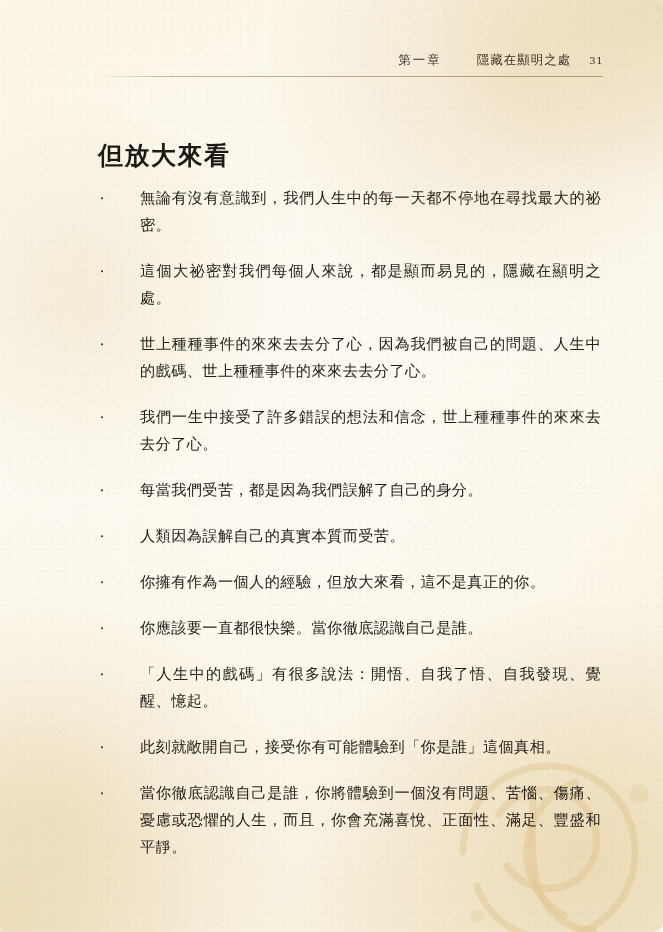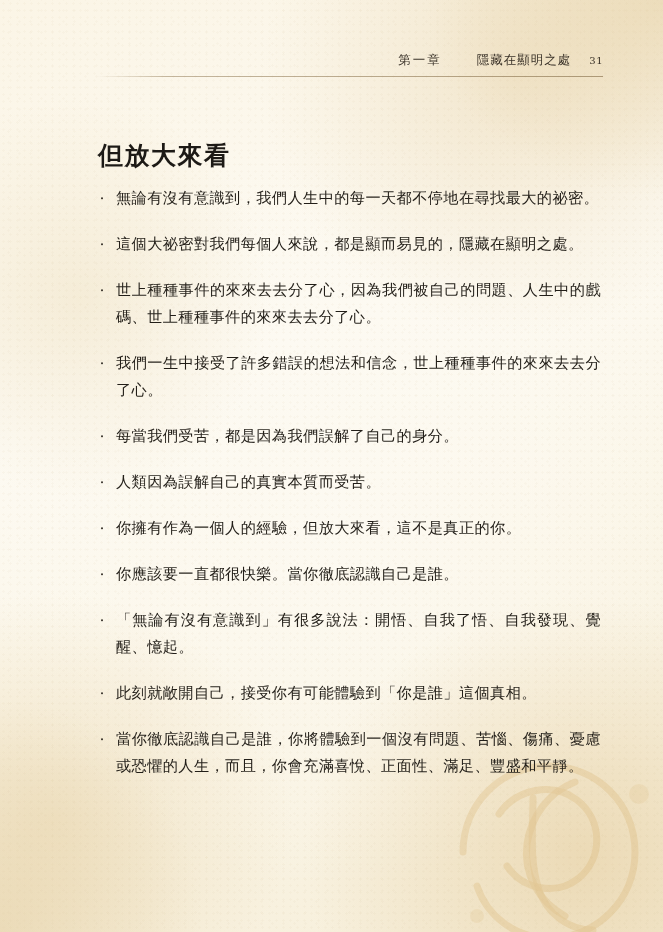--- a/index.html
+++ b/index.html
@@ -19,20 +19,21 @@
   .page {
     position: absolute;
     inset: 0;
     background:
       radial-gradient(ellipse 55% 40% at 78% 8%, rgba(233,214,176,0.55), rgba(233,214,176,0) 70%),
       radial-gradient(ellipse 40% 30% at 12% 32%, rgba(236,221,186,0.45), rgba(236,221,186,0) 72%),
       radial-gradient(ellipse 50% 34% at 8% 88%, rgba(231,210,168,0.5), rgba(231,210,168,0) 72%),
       radial-gradient(ellipse 60% 40% at 88% 92%, rgba(226,200,150,0.55), rgba(226,200,150,0) 70%),
       radial-gradient(ellipse 70% 50% at 50% 55%, rgba(253,250,242,0.9), rgba(253,250,242,0) 80%),
       linear-gradient(160deg, #fbf5e6 0%, #fdfaf2 38%, #fbf6e8 62%, #f6eed9 100%);
+    border-radius: 10px;
   }
   .grain {
     position: absolute;
     inset: 0;
     opacity: .5;
     background-image:
       radial-gradient(rgba(196,170,120,0.10) 1px, rgba(0,0,0,0) 1.4px),
       radial-gradient(rgba(170,140,90,0.07) 1px, rgba(0,0,0,0) 1.4px);
     background-size: 7px 7px, 11px 11px;
     background-position: 0 0, 3px 5px;
@@ -120,20 +121,21 @@
     transform: translateY(-1px);
   }
   .bullet-text {
     flex: 1 1 auto;
     font-size: 15.2px;
     line-height: 27px;
     color: #221e18;
     text-align: justify;
     text-justify: inter-character;
     letter-spacing: .4px;
+    margin-left: 24px;
   }
   .bullet-text b { font-weight: normal; }
 </style>
 </head>
 <body>
 
 <div class="page">
   <div class="grain"></div>
   <div class="corner-fade-tr"></div>
   <div class="corner-fade-bl"></div>
@@ -201,21 +203,21 @@
       <span class="bullet-text">你擁有作為一個人的<b>經驗</b>，但放大來看，這不是真正的你。</span>
     </div>
 
     <div class="bullet">
       <span class="bullet-dot">‧</span>
       <span class="bullet-text">你應該要一直都很快樂。當你徹底認識自己是誰。</span>
     </div>
 
     <div class="bullet">
       <span class="bullet-dot">‧</span>
-      <span class="bullet-text">「無論有沒有意識到」有很多說法：開悟、自我了悟、自我發現、覺醒、憶起。</span>
+      <span class="bullet-text">「人生中的戲碼」有很多說法：開悟、自我了悟、自我發現、覺醒、憶起。</span>
     </div>
 
     <div class="bullet">
       <span class="bullet-dot">‧</span>
       <span class="bullet-text">此刻就敞開自己，接受你有可能體驗到「你是誰」這個<b>真相</b>。</span>
     </div>
 
     <div class="bullet">
       <span class="bullet-dot">‧</span>
       <span class="bullet-text">當你徹底認識自己是誰，你將體驗到一個沒有問題、苦惱、傷痛、憂慮或恐懼的人生，而且，你會充滿喜悅、正面性、滿足、豐盛和平靜。</span>

